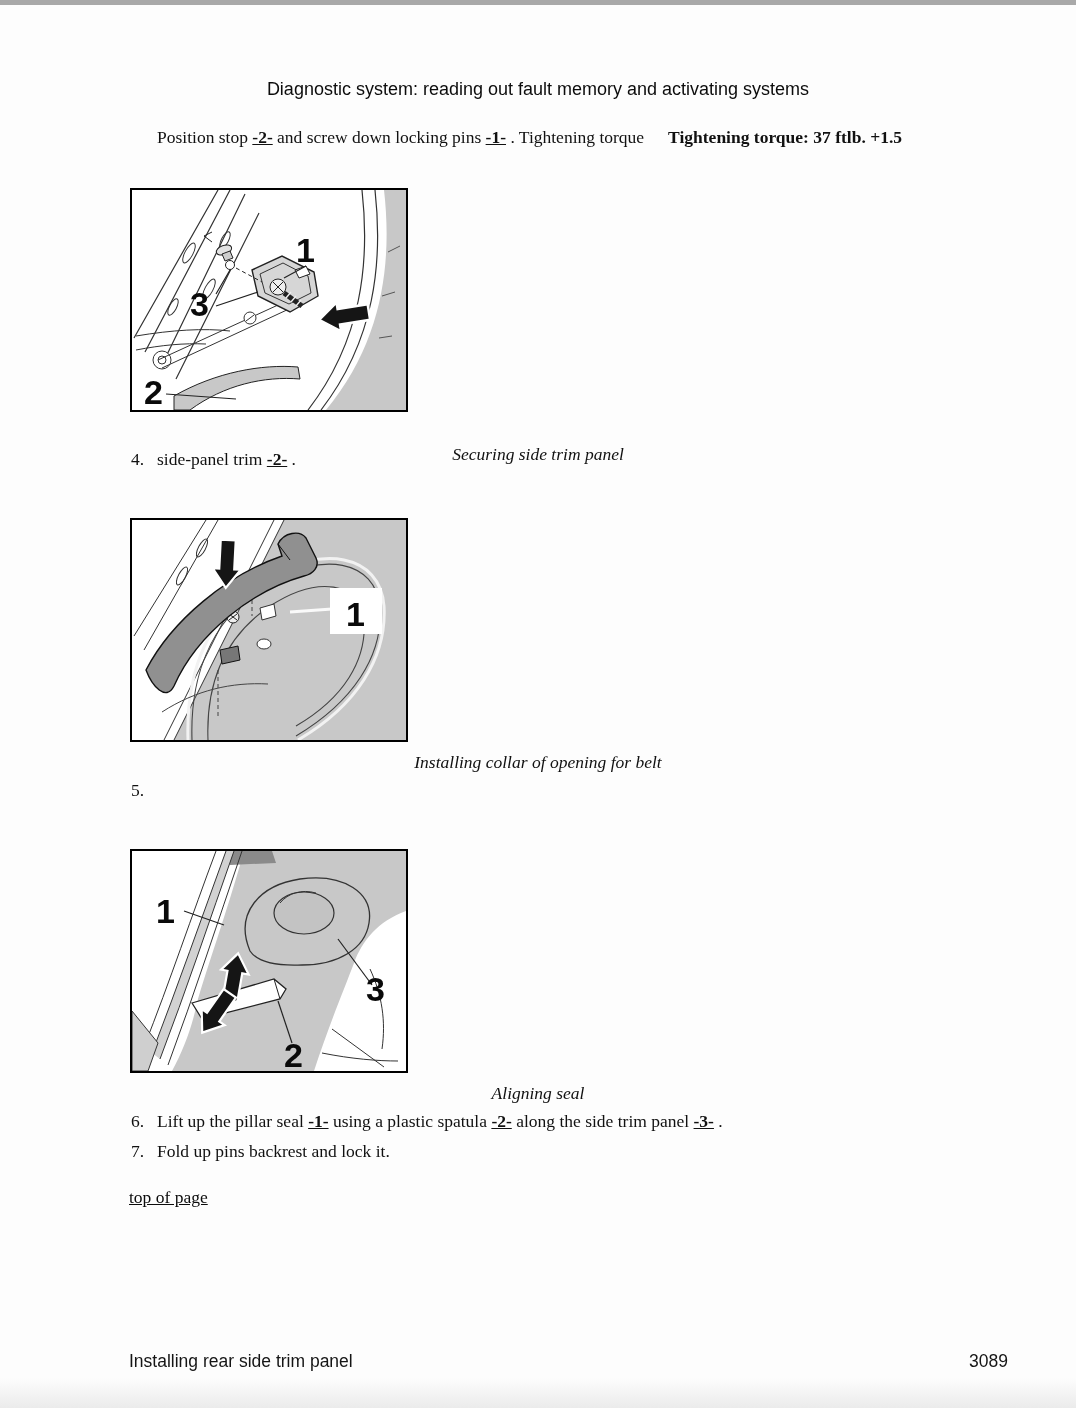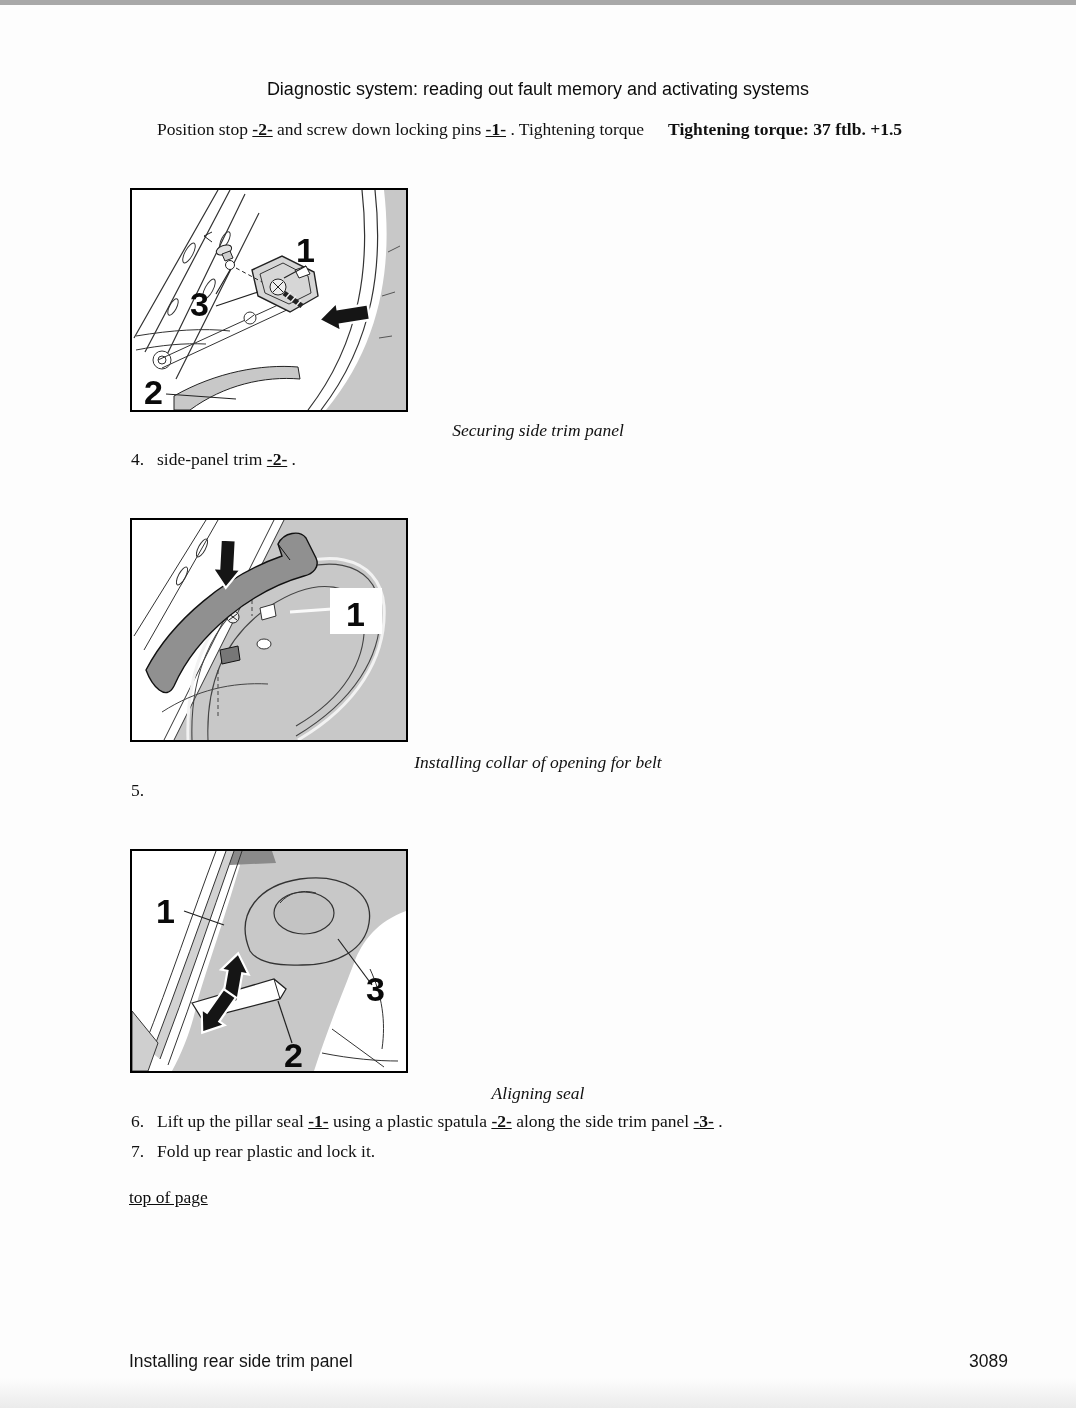--- a/index.html
+++ b/index.html
@@ -15,32 +15,32 @@
   .title { position:absolute; top:79px; left:98px; width:880px; text-align:center;
     font-family:"Liberation Sans", sans-serif; font-size:18px; color:#0c0c0c; }
 
   .rich { font-size:17.5px; line-height:27px; }
   .tline { white-space:nowrap; }
   .seg-n { font-weight:normal; }
   .seg-m { font-weight:bold; text-decoration:underline; }
   .seg-b { font-weight:bold; }
   .seg-gap { display:inline-block; width:24px; }
 
-  .intro { position:absolute; left:157px; top:116px; }
+  .intro { position:absolute; left:157px; top:124px; }
 
   .figure { position:absolute; left:130px; width:278px; height:224px;
     border:2px solid #000; box-sizing:border-box; background:#fff; }
   .fig1 { top:188px; } .fig2 { top:518px; } .fig3 { top:849px; }
   .figure svg { display:block; width:100%; height:100%; }
   .figure text { font-family:"Liberation Sans", sans-serif; font-weight:bold;
     font-size:34px; fill:#0a0a0a; }
 
   .caption { position:absolute; left:98px; width:880px; text-align:center;
     font-style:italic; font-size:17.5px; }
-  .cap1 { top:420px; } .cap2 { top:752px; } .cap3 { top:1083px; }
+  .cap1 { top:444px; } .cap2 { top:752px; } .cap3 { top:1083px; }
 
   .step { position:absolute; left:131px; display:flex; }
   .step-num { width:26px; flex:none; font-size:17.5px; line-height:27px; }
   .s4 { top:446px; } .s5 { top:777px; } .s6 { top:1108px; } .s7 { top:1138px; }
 
   .toplink { position:absolute; left:129px; top:1187px; font-size:17.5px;
     text-decoration:underline; color:#0c0c0c; cursor:pointer; }
 
   .footer-left { position:absolute; left:129px; top:1351px;
     font-family:"Liberation Sans", sans-serif; font-size:17.5px; color:#151515; }
@@ -174,21 +174,21 @@
 <div class="step s6 rich">
   <span class="step-num">6.</span>
   <div>
       <div class="tline"><span class="seg-n">Lift up the pillar seal </span><span class="seg-m">-1-</span><span class="seg-n"> using a plastic spatula </span><span class="seg-m">-2-</span><span class="seg-n"> along the side trim panel </span><span class="seg-m">-3-</span><span class="seg-n"> .</span></div>
     </div>
 </div>
 
 <div class="step s7 rich">
   <span class="step-num">7.</span>
   <div>
-      <div class="tline"><span class="seg-n">Fold up rear plastic and lock it.</span></div>
+      <div class="tline"><span class="seg-n">Fold up pins backrest and lock it.</span></div>
     </div>
 </div>
 
 <a class="toplink">top of page</a>
 
 <div class="footer-left">Installing rear side trim panel</div>
 <div class="footer-right">3089</div>
 
 <div class="bottomband"></div>
 

